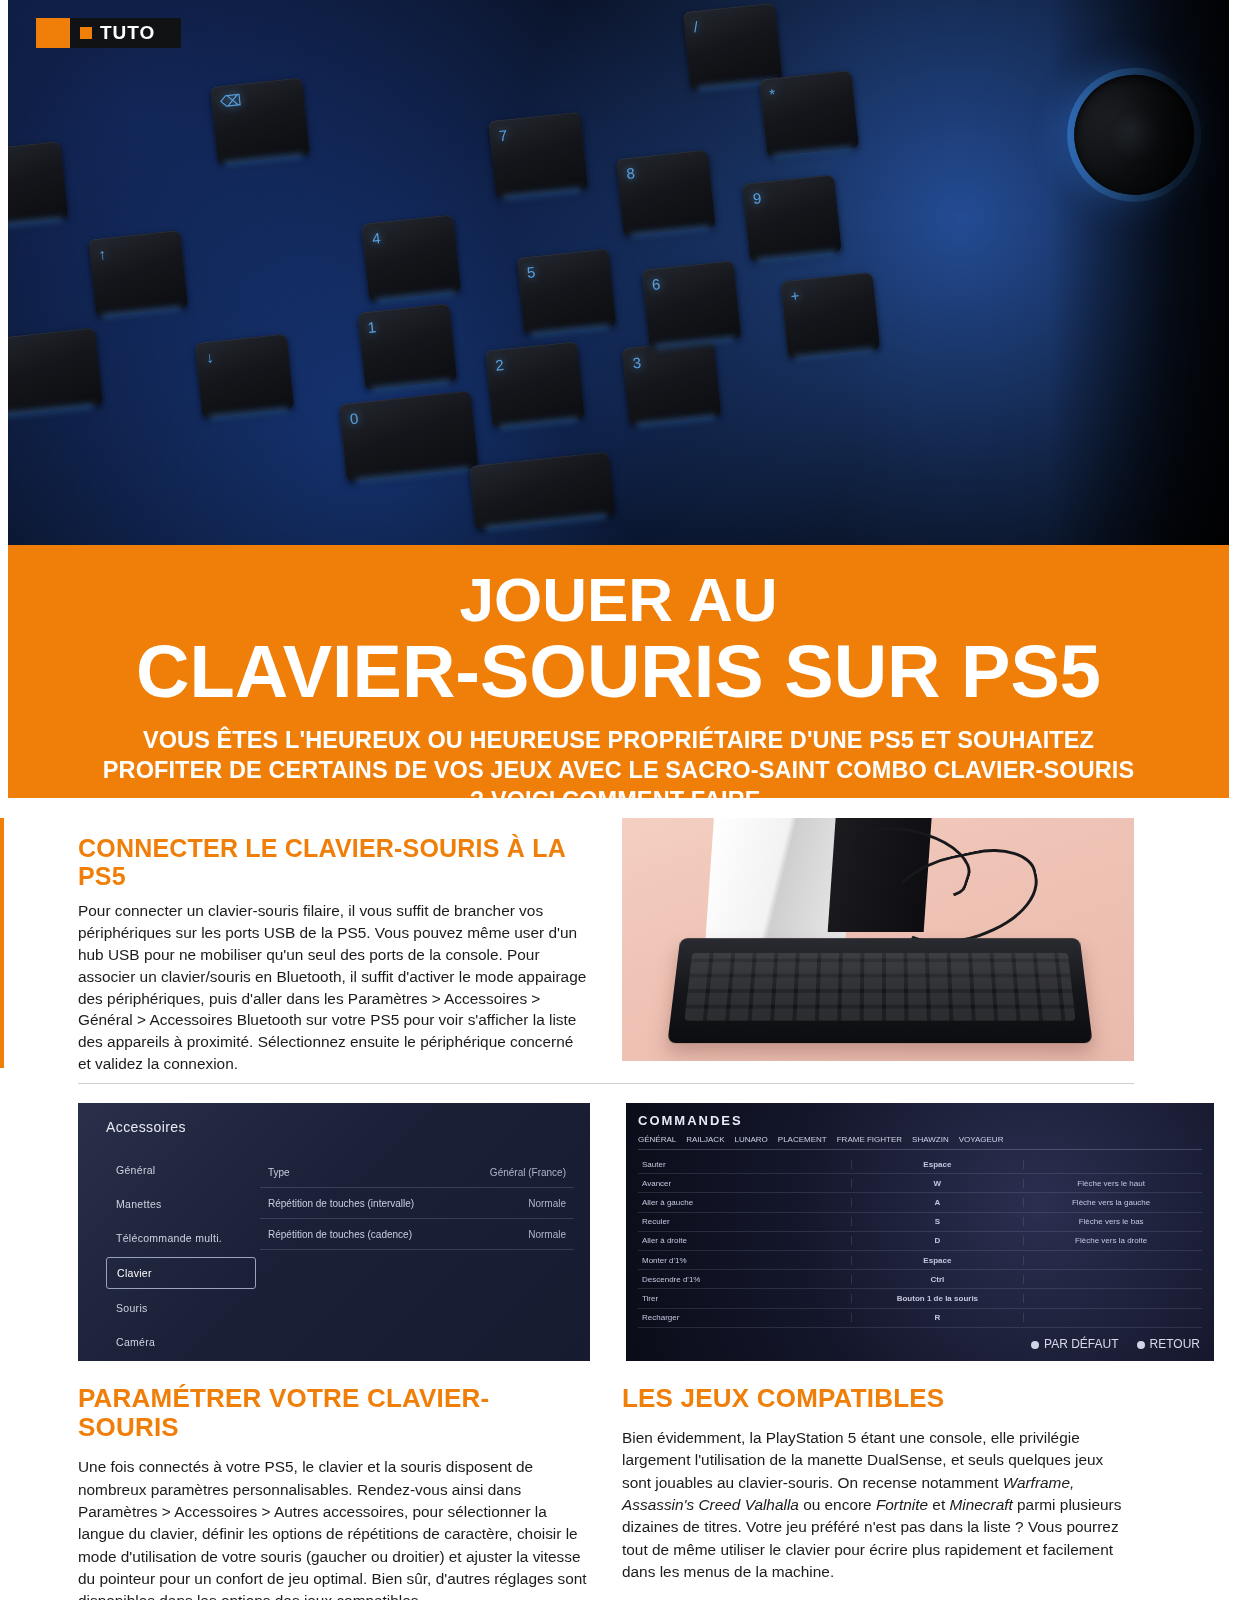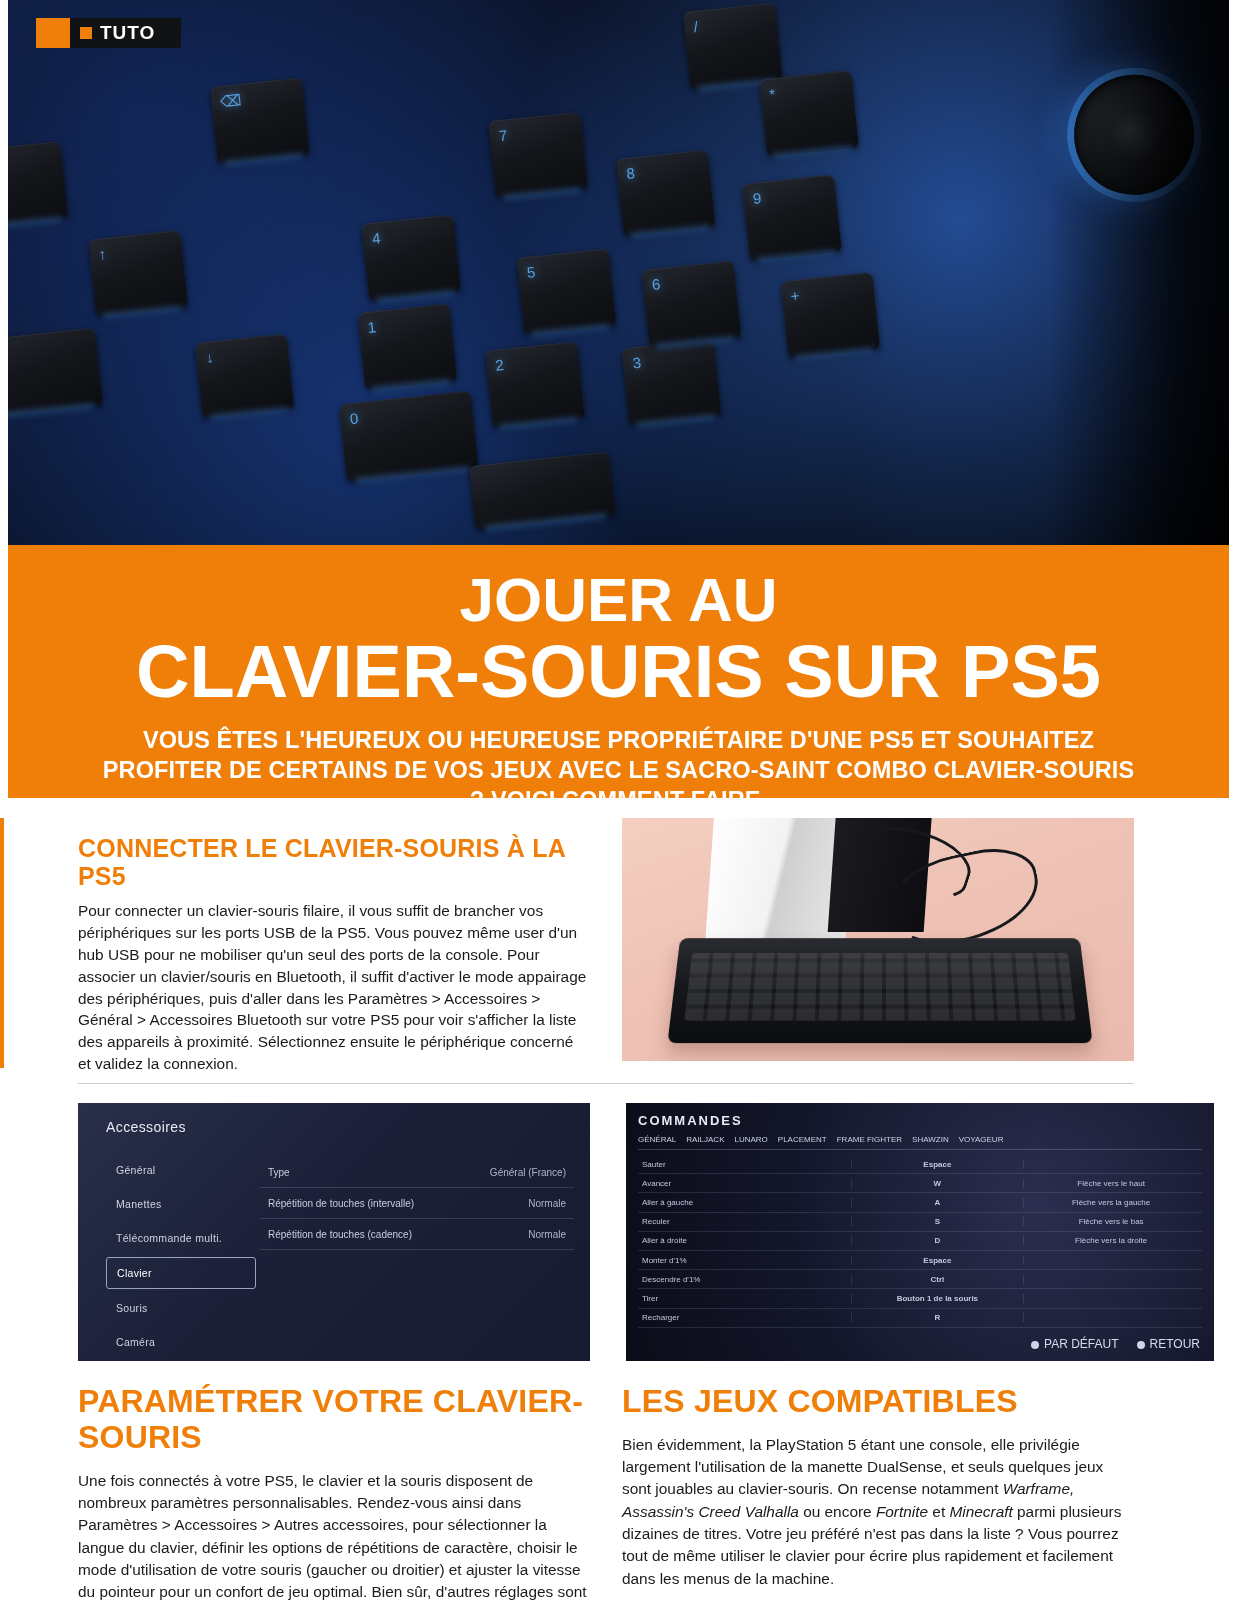--- a/index.html
+++ b/index.html
@@ -300,21 +300,21 @@
   .cmd-row .c3 { text-align: center; }
   .cmd-row.hl .c2 { outline: 1px solid #e9ecf7; }
   .cmd-foot {
     position: absolute; right: 14px; bottom: 10px;
     display: flex; gap: 18px; color: #d6daea; font-size: 12px; padding-left: 32px;
   }
   .dot { display:inline-block; width:8px; height:8px; border-radius:50%; background:#cfd4e6; margin-right:5px; vertical-align:middle;}
 
   .sec2 { position: absolute; left: 78px; top: 586px; width: 512px; }
   .sec3 { position: absolute; left: 622px; top: 586px; width: 512px; }
-  .sec2 h2.head, .sec3 h2.head { font-size: 32px; margin-bottom: 14px; }
+  .sec2 h2.head, .sec3 h2.head { font-size: 26px; margin-bottom: 14px; }
   .sec2 p.body, .sec3 p.body { font-size: 15.4px; line-height: 1.45; }
   em { font-style: italic; }
 </style>
 </head>
 <body>
 
 <div class="page">
 
   <div class="hero">
     <div class="kb-bg"></div>

